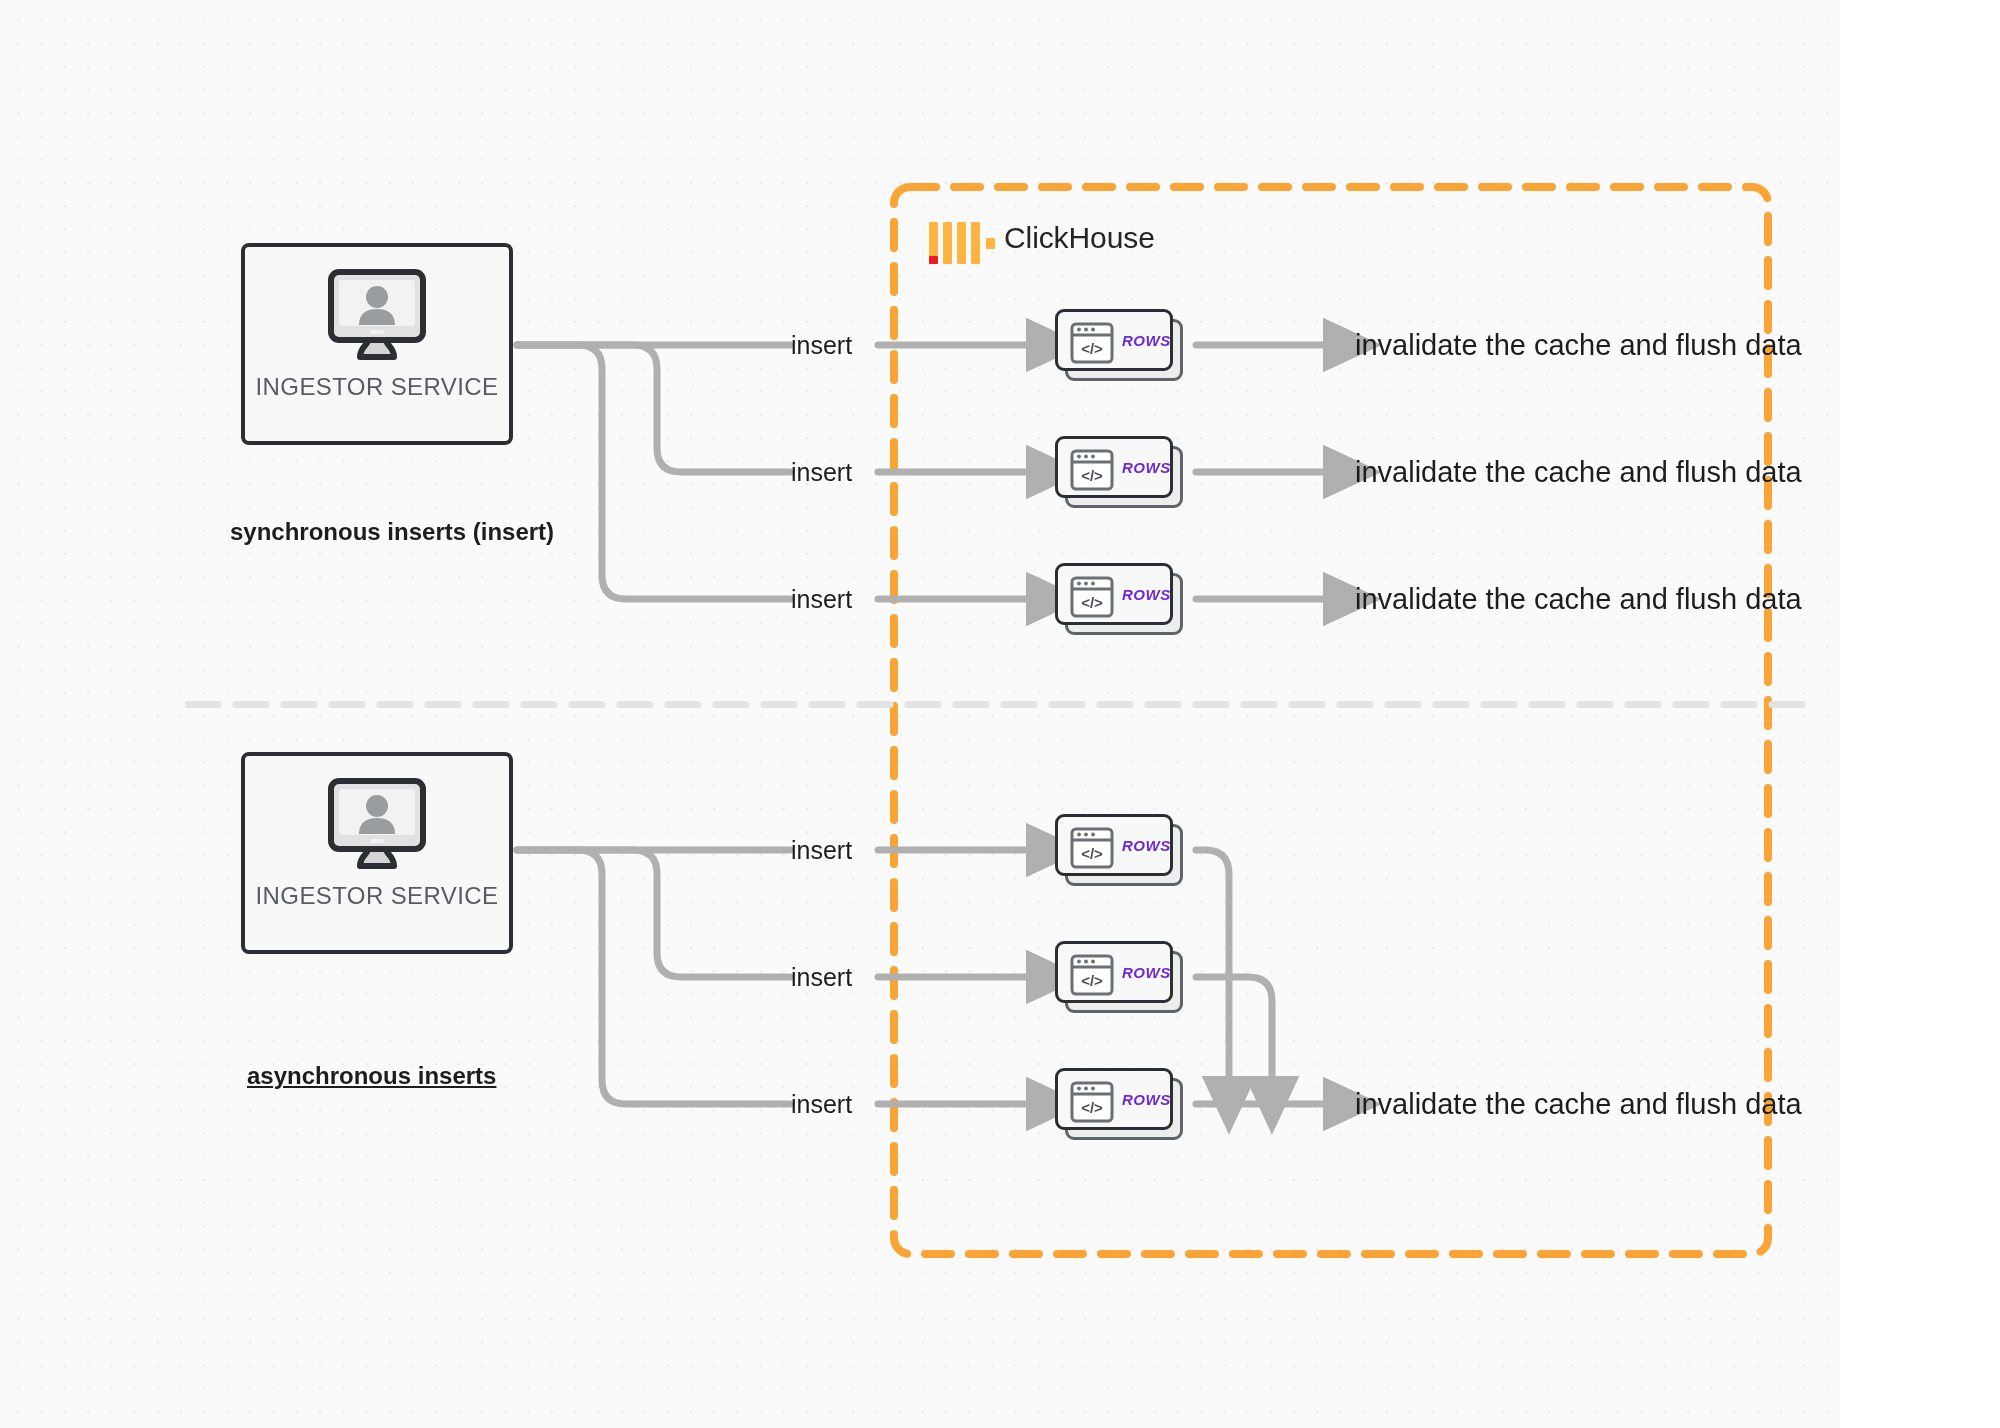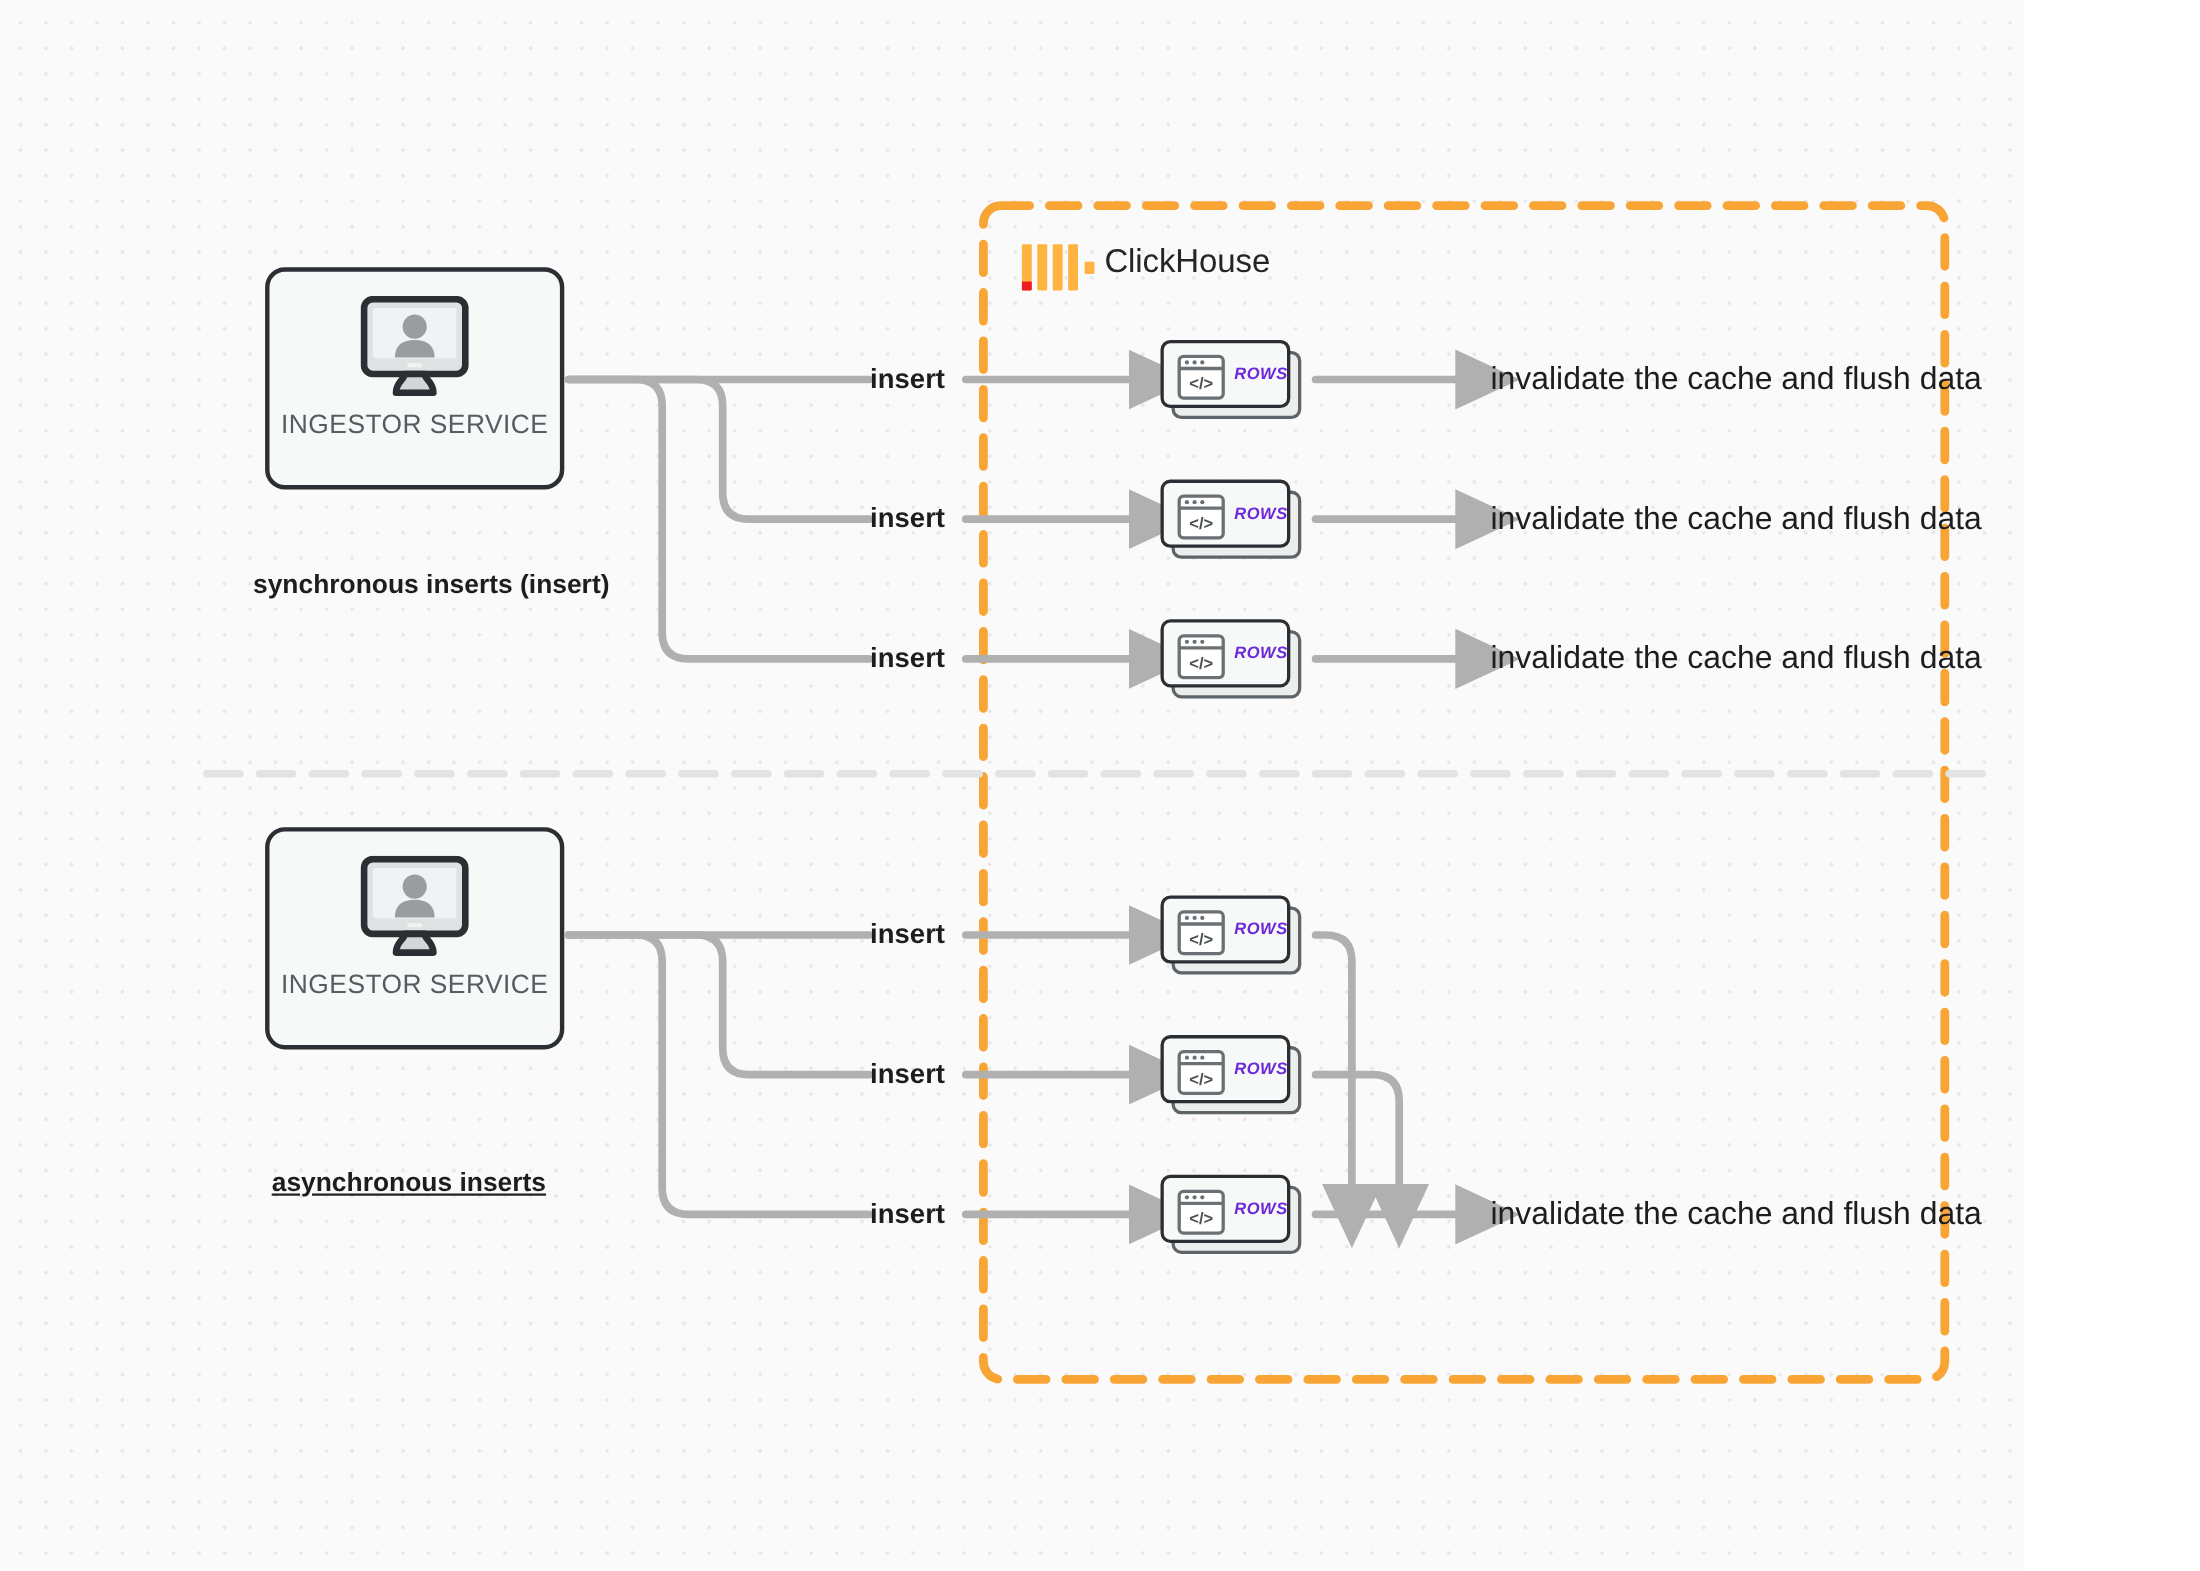--- a/index.html
+++ b/index.html
@@ -78,21 +78,21 @@
   }
 
   
   .svc-box {
     position: absolute;
     width: 272px;
     height: 202px;
     box-sizing: border-box;
     background: #f7f8f8;
     border: 4px solid #2b2f33;
-    border-radius: 18px;
+    border-radius: 8px;
   }
   .svc-box.sync  { left: 241px; top: 243px; }
   .svc-box.async { left: 241px; top: 752px; }
 
   .svc-icon {
     position: absolute;
     left: 50%;
     top: 22px;
     transform: translateX(-50%);
     width: 100px;
@@ -128,21 +128,20 @@
     pointer-events: none;
   }
 
   
   .insert-label {
     position: absolute;
     font-size: 25px;
     color: #1d1d1f;
     white-space: nowrap;
     transform: translateY(-50%);
-    font-weight: bold;
   }
 
   
   .rows-card {
     position: absolute;
     width: 128px;
     height: 72px;
   }
   .rows-shadow {
     position: absolute;

